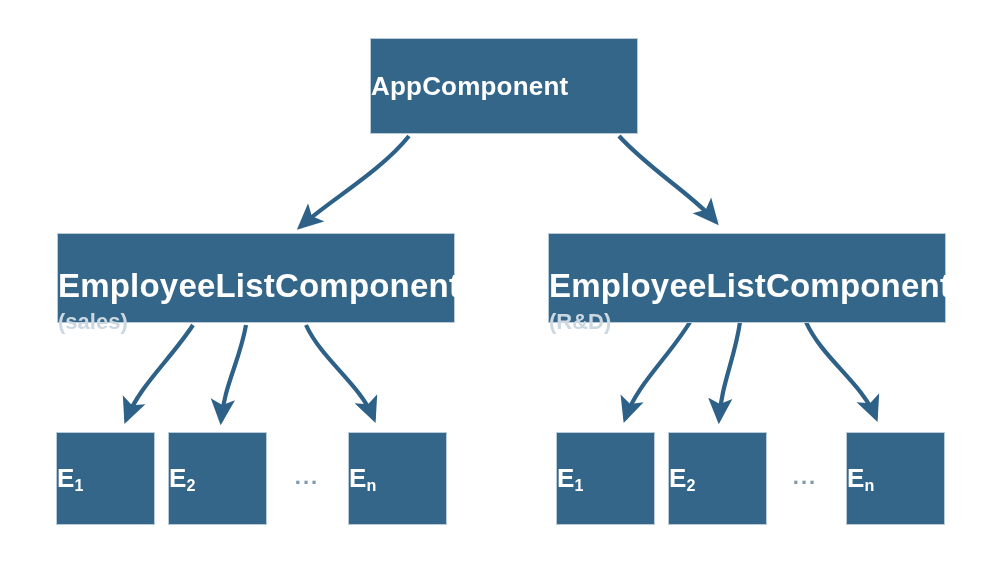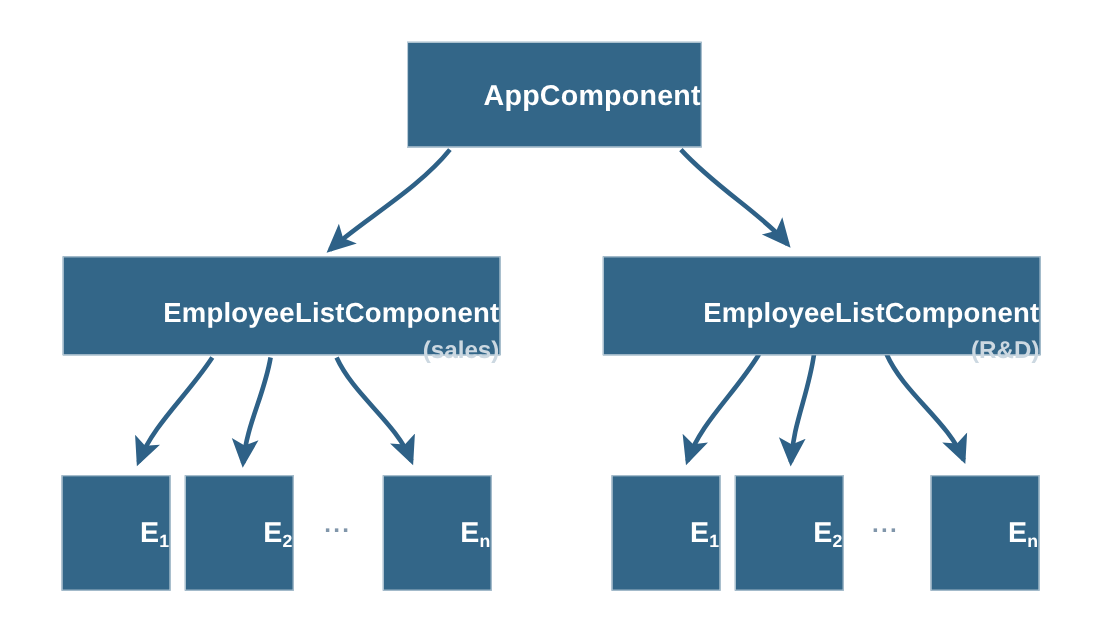--- a/index.html
+++ b/index.html
@@ -26,21 +26,21 @@
     height: 567px;
     pointer-events: none;
   }
   .node {
     position: absolute;
     box-sizing: border-box;
     background: #336688;
     border: 1px solid #b9cbd8;
     display: flex;
     flex-direction: column;
-    align-items: flex-end;
+    align-items: flex-start;
     justify-content: center;
     text-align: center;
     color: #ffffff;
     box-shadow: 0 0 0 0 rgba(0,0,0,0);
   }
   .node-title {
     font-weight: bold;
     color: #ffffff;
     letter-spacing: 0.2px;
     line-height: 1.1;
@@ -57,35 +57,35 @@
     width: 268px;
     height: 96px;
   }
   #node-app .node-title { font-size: 26px; }
   
   .node-list {
     top: 233px;
     height: 90px;
     padding-top: 2px;
   }
-  .node-list .node-title { font-size: 25px; margin-top: 44px; }
+  .node-list .node-title { font-size: 33px; margin-top: 44px; }
   .node-list .node-sub { font-size: 22px; margin-top: 6px; }
   #node-list-sales {
     left: 57px;
     width: 398px;
   }
   #node-list-rnd {
     left: 548px;
     width: 398px;
   }
   
   .node-leaf {
     top: 432px;
     width: 99px;
-    height: 105px;
+    height: 93px;
   }
   .node-leaf .node-title {
     font-size: 26px;
   }
   .node-leaf .node-title sub {
     font-size: 0.62em;
     vertical-align: baseline;
     position: relative;
     bottom: -0.22em;
     font-weight: bold;

